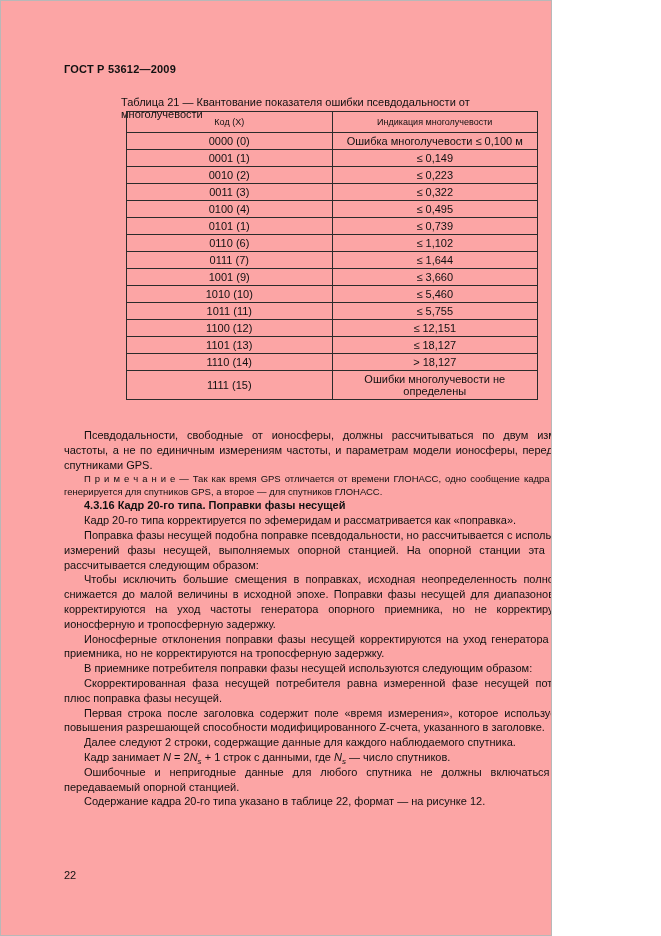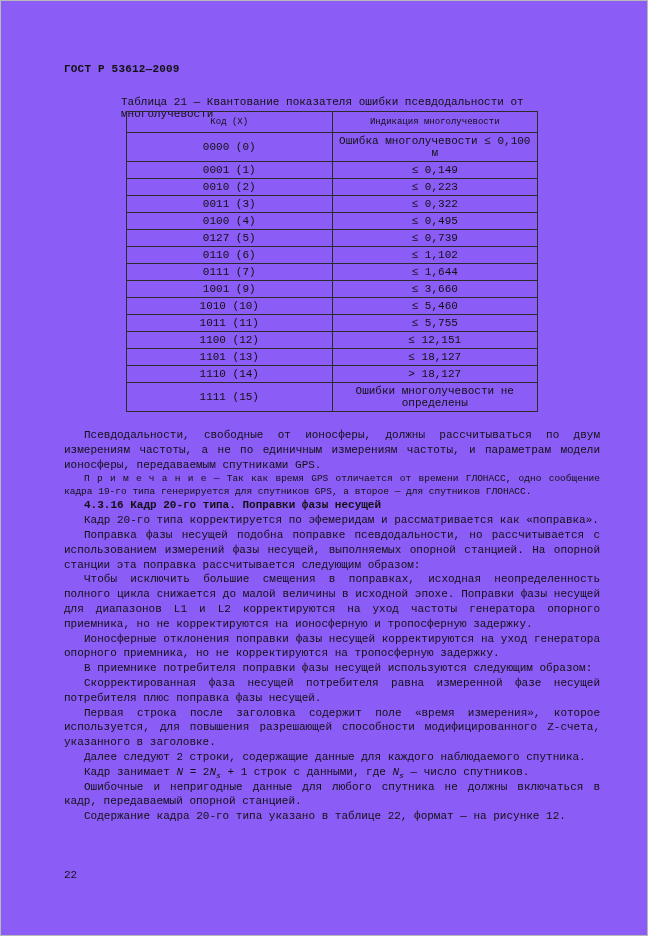--- a/index.html
+++ b/index.html
@@ -4,27 +4,26 @@
 <title>ГОСТ Р 53612—2009 — стр. 22</title>
 <style>
   * { box-sizing: border-box; }
   html, body {
     margin: 0; padding: 0;
     background: #ffffff;
     font-family: "Liberation Sans", sans-serif;
   }
   .page {
     position: relative;
-    width: 648px;
+    width: 552px;
     height: 936px;
-    background: #8b5cf6;
+    background: #fca5a5;
     border: 1px solid #b8b8b8;
     color: #111111;
     overflow: hidden;
-    font-family: Liberation Mono, monospace;
   }
   .doc-number {
     position: absolute;
     top: 62px; left: 63px;
     font-size: 11px;
     font-weight: bold;
     letter-spacing: 0.2px;
   }
   .table-caption {
     position: absolute;
@@ -108,21 +107,21 @@
         </tr>
         <tr>
           <td>0011 (3)</td>
           <td>≤ 0,322</td>
         </tr>
         <tr>
           <td>0100 (4)</td>
           <td>≤ 0,495</td>
         </tr>
         <tr>
-          <td>0127 (5)</td>
+          <td>0101 (1)</td>
           <td>≤ 0,739</td>
         </tr>
         <tr>
           <td>0110 (6)</td>
           <td>≤ 1,102</td>
         </tr>
         <tr>
           <td>0111 (7)</td>
           <td>≤ 1,644</td>
         </tr>

